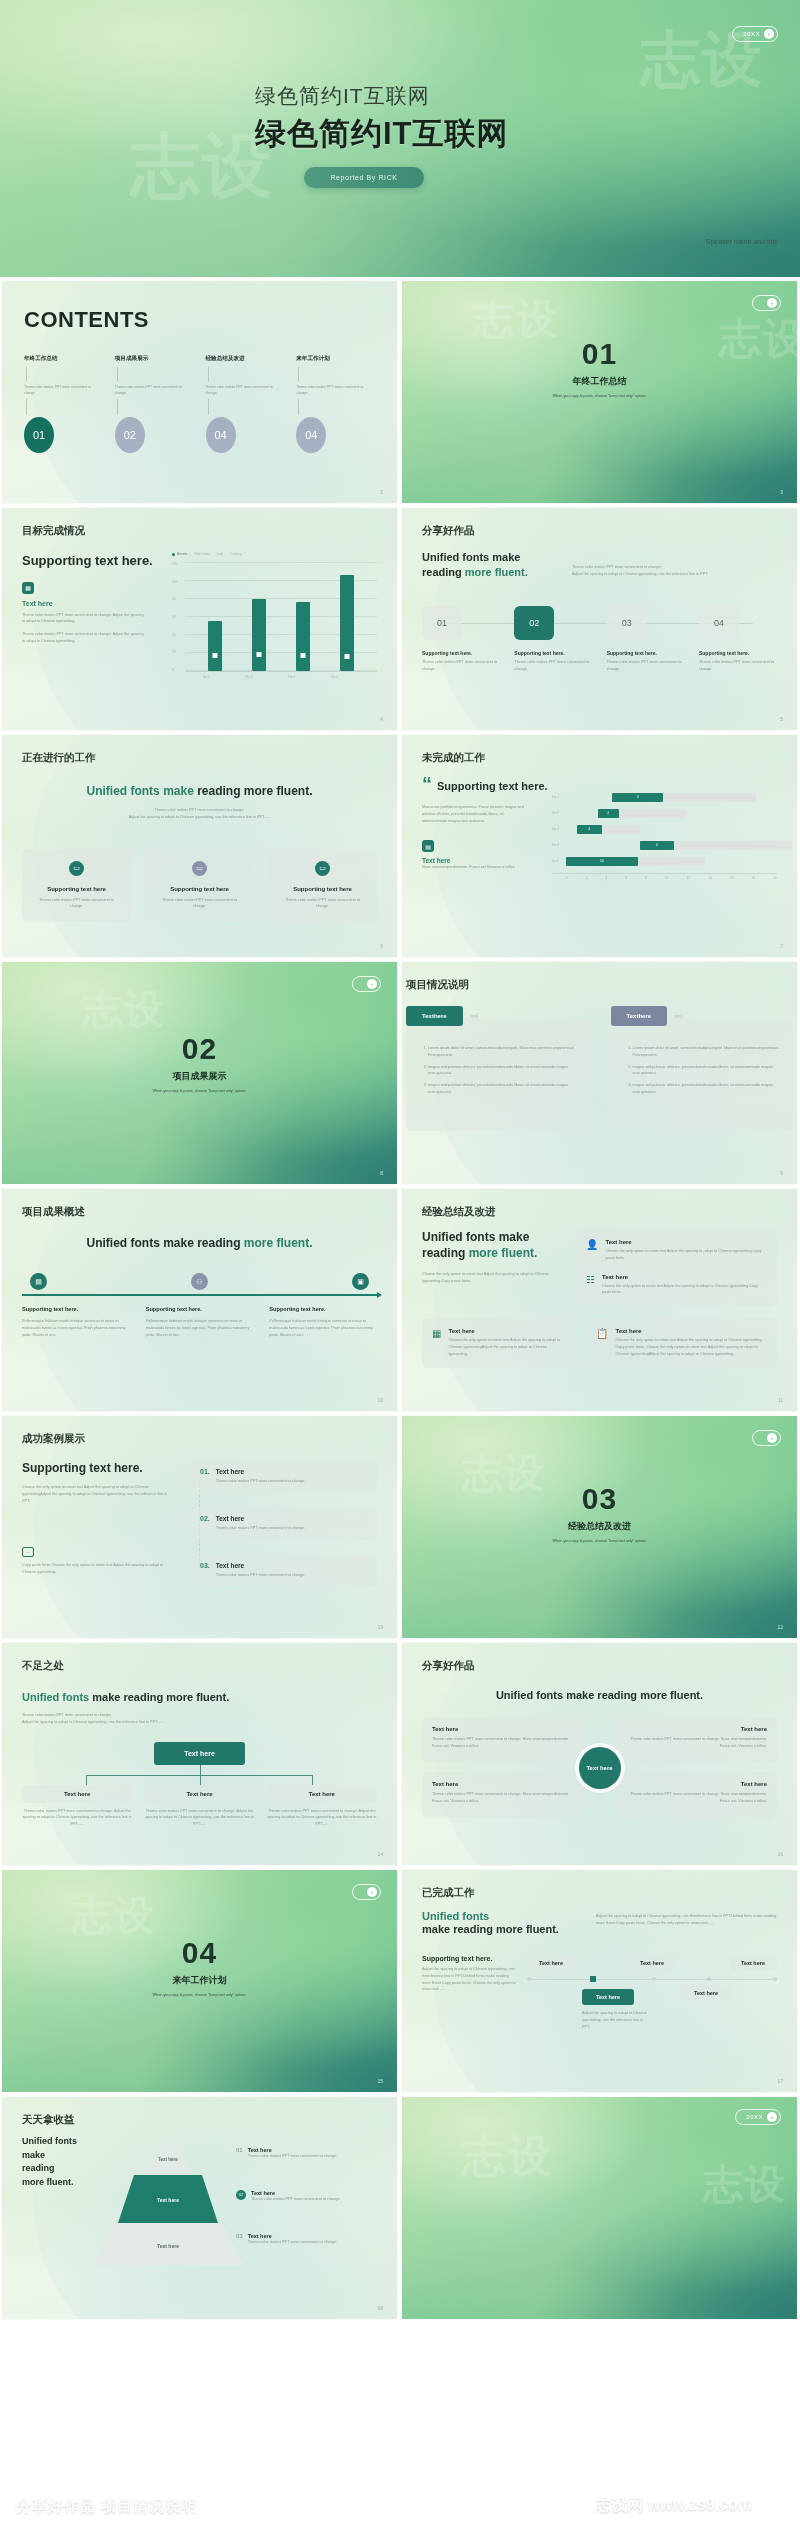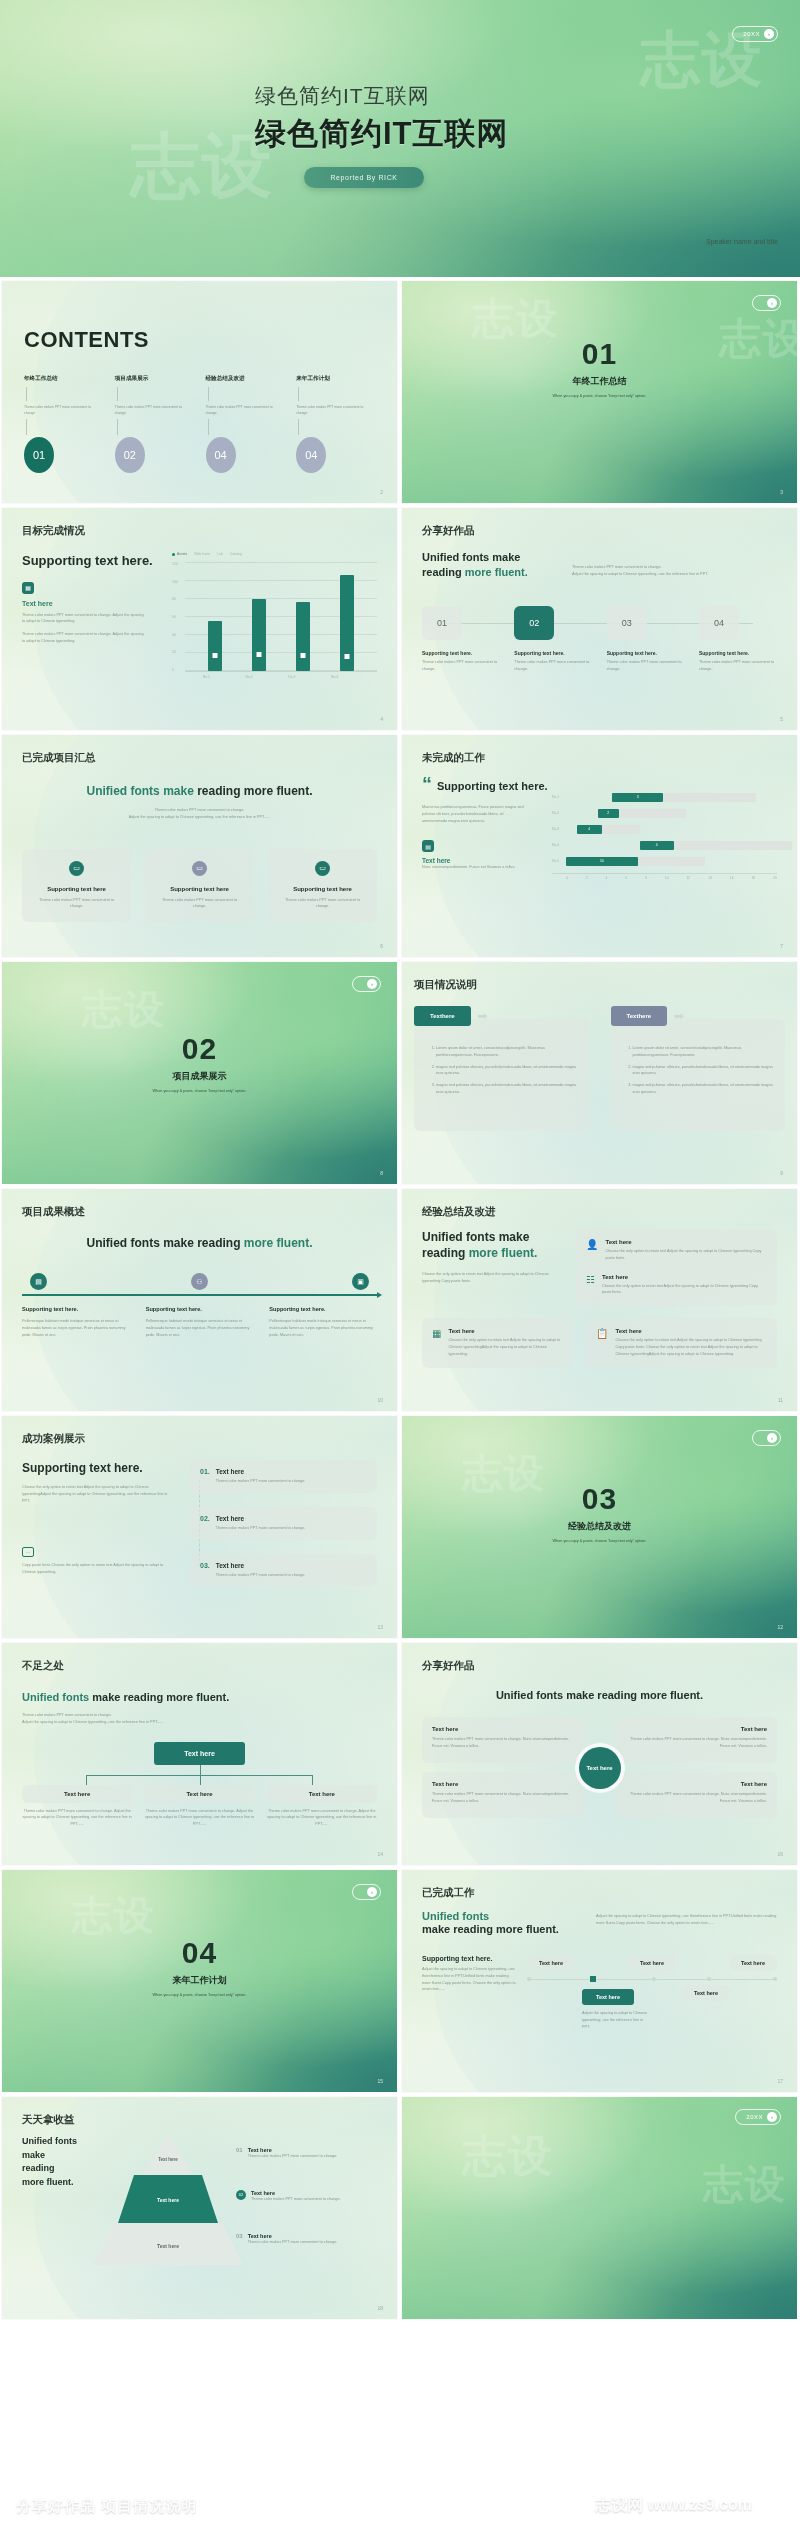--- a/index.html
+++ b/index.html
@@ -105,21 +105,21 @@
     </div>
   </div>
   <div class="speaker">Speaker name and title</div>
 </div>
 
 <div id="grid">
 
   <div class="cell slide">
     <div class="bgA"></div>
     <div class="ct" style="padding:26px 22px;">
-      <div style="font-size:22px;font-weight:bold;color:#1d2b24;letter-spacing:.5px;margin-top:20px;">CONTENTS</div>
+      <div style="font-size:22px;font-weight:bold;color:#1d2b24;letter-spacing:.5px;">CONTENTS</div>
       <div style="display:flex;gap:12px;margin-top:22px;">
         <div style="width:80px;">
           <div style="font-size:5.6px;font-weight:bold;color:#243029;">年终工作总结</div>
           <div style="height:14px;border-left:1px solid #b9c6bd;margin:4px 0 3px 2px;"></div>
           <div class="body-xs" style="font-size:3.4px;">Theme color makes PPT more convenient to change</div>
           <div style="height:16px;border-left:1px solid #b9c6bd;margin:3px 0 0 2px;"></div>
           <div style="width:30px;height:36px;border-radius:50%;background:#16705f;color:#fff;display:flex;align-items:center;justify-content:center;font-size:11px;margin-top:2px;">01</div>
         </div>
         <div style="width:80px;">
           <div style="font-size:5.6px;font-weight:bold;color:#243029;">项目成果展示</div>
@@ -273,21 +273,21 @@
           </div>
         </div>
       </div>
     </div>
     <div class="pg">5</div>
   </div>
 
   <div class="cell slide">
     <div class="bgA"></div>
     <div class="ct" style="padding:16px 20px;">
-      <div class="cn-title h2">已完成项目汇总</div>
+      <div class="cn-title h2">正在进行的工作</div>
       <div style="text-align:center;margin-top:16px;">
         <span class="hl" style="font-size:12px;font-weight:bold;">Unified fonts make</span><span style="font-size:12px;font-weight:bold;color:#22302a;"> reading more fluent.</span>
         <div class="body-xs" style="margin-top:8px;">Theme color makes PPT more convenient to change.</div>
         <div class="body-xs">Adjust the spacing to adapt to Chinese typesetting, use the reference line in PPT......</div>
       </div>
       <div style="display:flex;gap:14px;margin-top:28px;">
         <div class="card" style="flex:1;padding:12px 10px;text-align:center;">
           <div class="icon-c" style="margin:0 auto;">▭</div>
           <div style="font-size:6px;font-weight:bold;color:#22302a;margin-top:10px;">Supporting text here</div>
           <div class="body-xs" style="margin-top:5px;">Theme color makes PPT more convenient to change.</div>
@@ -388,21 +388,21 @@
     <div class="ct" style="position:absolute;left:0;right:0;top:70px;text-align:center;">
       <div style="font-size:30px;font-weight:bold;color:#20352b;letter-spacing:1px;">02</div>
       <div style="font-size:9px;font-weight:bold;color:#1d2c24;margin-top:4px;">项目成果展示</div>
       <div style="font-size:3.8px;color:#3c5448;margin-top:6px;">When you copy &amp; paste, choose "keep text only" option.</div>
     </div>
     <div class="pg" style="color:#cfe4d4;">8</div>
   </div>
 
   <div class="cell slide">
     <div class="bgA"></div>
-    <div class="ct" style="padding:16px 12px;">
+    <div class="ct" style="padding:16px 4px;">
       <div class="cn-title h2">项目情况说明</div>
       <div style="display:flex;gap:22px;margin-top:14px;">
         <div style="flex:1;position:relative;">
           <div style="display:flex;align-items:center;gap:7px;position:relative;z-index:2;">
             <div style="background:#20776a;color:#fff;font-size:6px;font-weight:bold;padding:7px 16px;border-radius:3px;">Texthere</div>
             <div style="color:#cfd8d2;font-size:12px;">➡</div>
           </div>
           <div class="card" style="margin-top:-7px;padding:26px 12px 18px;min-height:112px;">
             <ol style="padding-left:10px;">
               <li class="body-xs" style="margin-bottom:5px;">Lorem ipsum dolor sit amet, consecteturadipiscingelit. Maecenas porttitorcongueenaus. Fusceposuere.</li>

